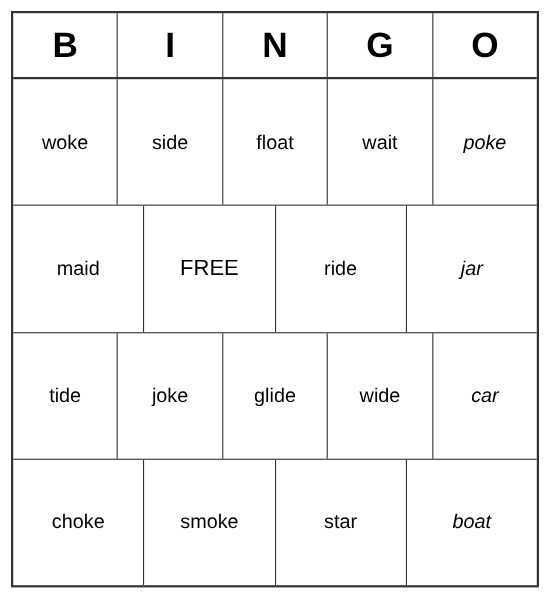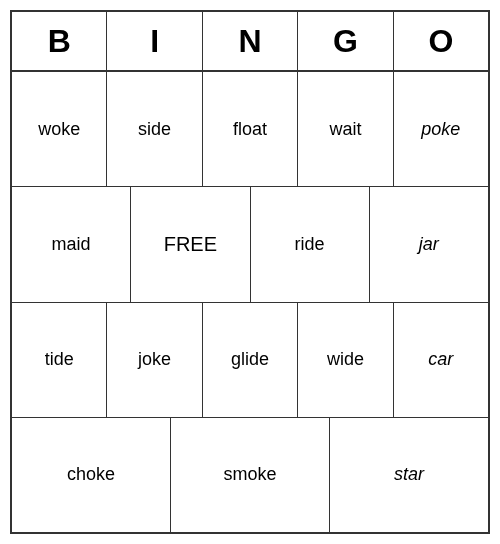--- a/index.html
+++ b/index.html
@@ -113,15 +113,16 @@
         <div class="bingo-cell">tide</div>
         <div class="bingo-cell">joke</div>
         <div class="bingo-cell">glide</div>
         <div class="bingo-cell">wide</div>
         <div class="bingo-cell">car</div>
       </div>
       <div class="bingo-row">
         <div class="bingo-cell">choke</div>
         <div class="bingo-cell">smoke</div>
         <div class="bingo-cell">star</div>
+        <div class="bingo-cell">boat</div>
       </div>
     </div>
 </div>
 
 </body></html>

